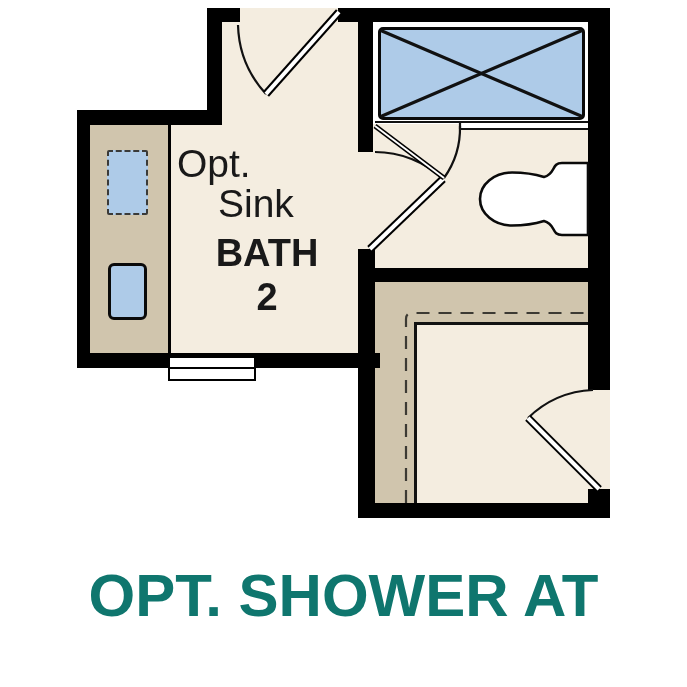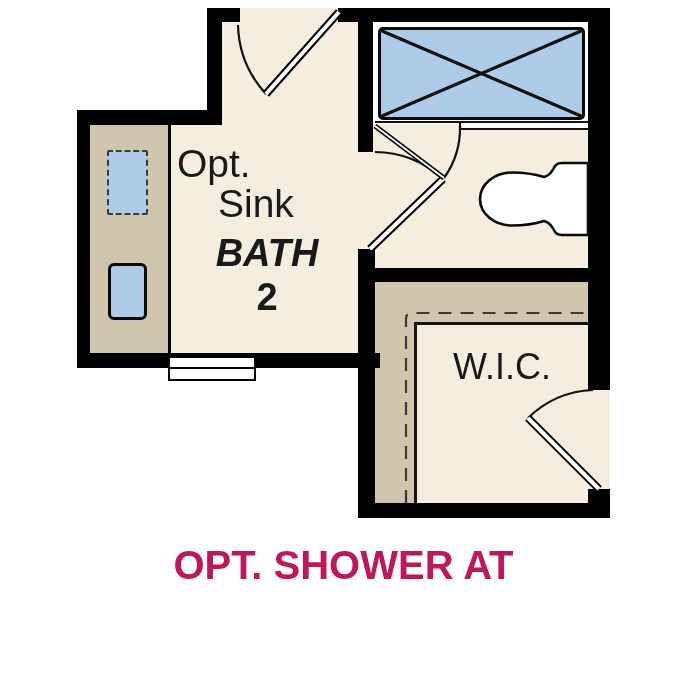--- a/index.html
+++ b/index.html
@@ -37,22 +37,22 @@
     border-left:3px solid #121212;border-top:3px solid #121212;
     box-sizing:border-box;
   }
   svg.overlay{position:absolute;left:0;top:0;pointer-events:none;}
   
   .lbl{position:absolute;color:var(--ink);white-space:nowrap;}
   .lbl-opt{font-size:39px;line-height:1.0;}
   .lbl-bath{font-size:38px;font-weight:bold;text-align:center;width:150px;line-height:1.0;}
   .lbl-wic{font-size:36px;text-align:center;width:160px;line-height:1.0;}
   .caption{
-    position:absolute;left:0;top:544px;width:687px;text-align:center;
-    font-size:40px;font-weight:bold;color:#be185d;line-height:1.05;
+    position:absolute;left:0;top:564px;width:687px;text-align:center;
+    font-size:60px;font-weight:bold;color:#0f766e;line-height:1.05;
   }
 </style>
 </head>
 <body>
 
 <div id="stage">
 
   <div class="abs floor" style="left:222px;top:8px;width:136px;height:117px;"></div>
   <div class="abs floor" style="left:90px;top:125px;width:268px;height:228px;"></div>
   <div class="abs tan" style="left:90px;top:125px;width:80px;height:228px;"></div>
@@ -133,22 +133,21 @@
                C556,224 551,235 562,235
                L588,235 Z" fill="#ffffff" stroke="#0a0a0a" stroke-width="2.6" stroke-linejoin="round"></path>
     </g>
 
     <path d="M406,503 L406,319 Q406,313 412,313 L588,313" stroke="#3c3a33" stroke-width="2.2" fill="none" stroke-dasharray="13 9"></path>
   </svg>
 
   <div class="lbl lbl-opt" style="left:177px;top:144px;">Opt.</div>
   <div class="lbl lbl-opt" style="left:177px;top:184px;margin-left:41px;">Sink</div>
 
-  <div class="lbl lbl-bath" style="left:192px;top:234px;font-style:italic;">BATH</div>
+  <div class="lbl lbl-bath" style="left:192px;top:234px;">BATH</div>
   <div class="lbl lbl-bath" style="left:192px;top:278px;">2</div>
 
-  <div class="lbl lbl-wic" style="left:422px;top:349px;">W.I.C.</div>
 
   <div class="caption">
     <div>OPT. SHOWER AT</div>
   </div>
 
 </div>
 
 </body></html>

